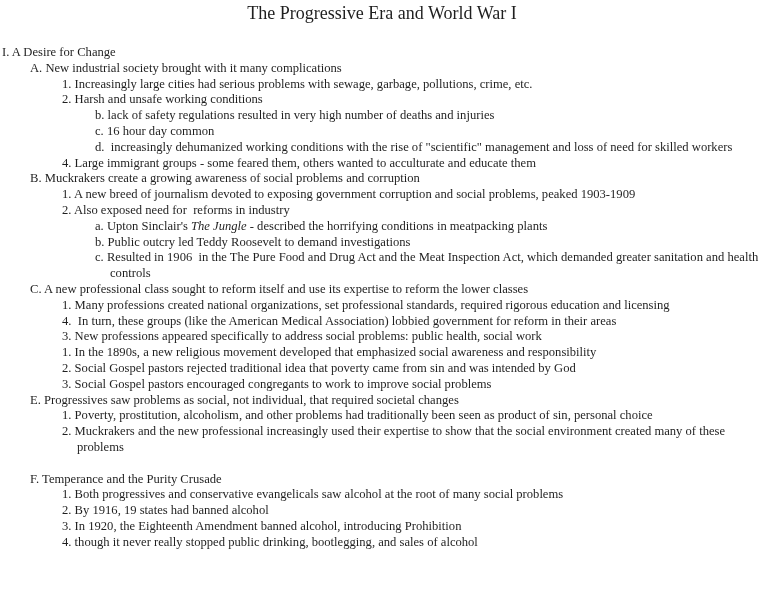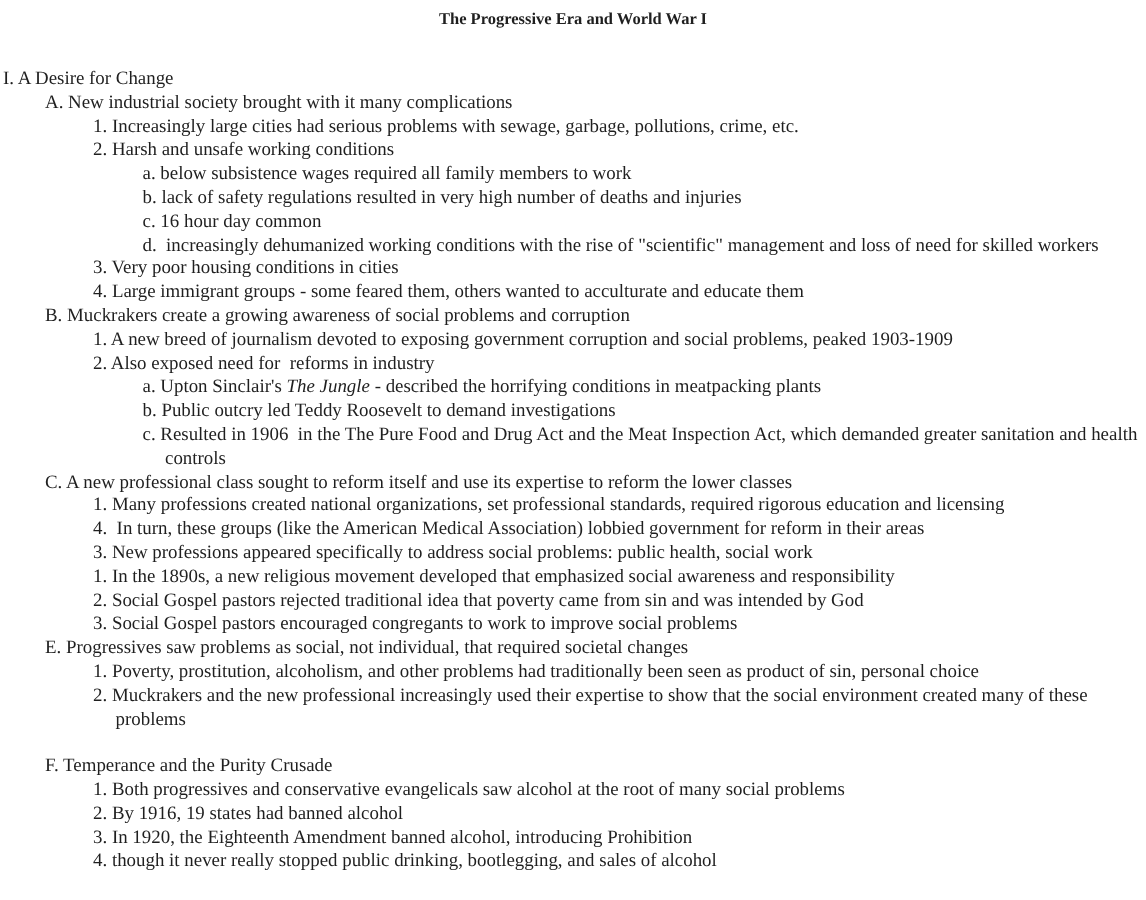--- a/index.html
+++ b/index.html
@@ -15,22 +15,22 @@
     background: #ffffff;
     color: #1f1f1f;
     font-family: "Liberation Serif", "DejaVu Serif", serif;
     font-size: 12.6px;
     line-height: 15.8px;
   }
   .doc-title {
     padding-top: 5px;
     margin-bottom: 24px;
     text-align: center;
-    font-weight: bold;
-    font-size: 11px;
+    font-weight: normal;
+    font-size: 18px;
     line-height: 16px;
   }
   .line {
     white-space: pre;   
     height: 15.8px;
   }
   .l0 { padding-left: 2px; }
   .l1 { padding-left: 30px; }
   .l2 { padding-left: 62px; }
   .l3 { padding-left: 95px; }
@@ -42,25 +42,23 @@
 </head>
 <body>
 
 <div class="page">
   <div class="doc-title">The Progressive Era and World War I</div>
   <div id="outline">
       <div class="line l0">I. A Desire for Change</div>
       <div class="line l1">A. New industrial society brought with it many complications</div>
       <div class="line l2">1. Increasingly large cities had serious problems with sewage, garbage, pollutions, crime, etc.</div>
       <div class="line l2">2. Harsh and unsafe working conditions</div>
-      <div class="line l3">a. below subsistence wages required all family members to work</div>
       <div class="line l3">b. lack of safety regulations resulted in very high number of deaths and injuries</div>
       <div class="line l3">c. 16 hour day common</div>
       <div class="line l3">d.  increasingly dehumanized working conditions with the rise of "scientific" management and loss of need for skilled workers</div>
-      <div class="line l2">3. Very poor housing conditions in cities</div>
       <div class="line l2">4. Large immigrant groups - some feared them, others wanted to acculturate and educate them</div>
       <div class="line l1">B. Muckrakers create a growing awareness of social problems and corruption</div>
       <div class="line l2">1. A new breed of journalism devoted to exposing government corruption and social problems, peaked 1903-1909</div>
       <div class="line l2">2. Also exposed need for  reforms in industry</div>
       <div class="line l3"><span>a. Upton Sinclair's </span><span class="it">The Jungle</span><span> - described the horrifying conditions in meatpacking plants</span></div>
       <div class="line l3">b. Public outcry led Teddy Roosevelt to demand investigations</div>
       <div class="line l3">c. Resulted in 1906  in the The Pure Food and Drug Act and the Meat Inspection Act, which demanded greater sanitation and health</div>
       <div class="line c3">controls</div>
       <div class="line l1">C. A new professional class sought to reform itself and use its expertise to reform the lower classes</div>
       <div class="line l2">1. Many professions created national organizations, set professional standards, required rigorous education and licensing</div>

